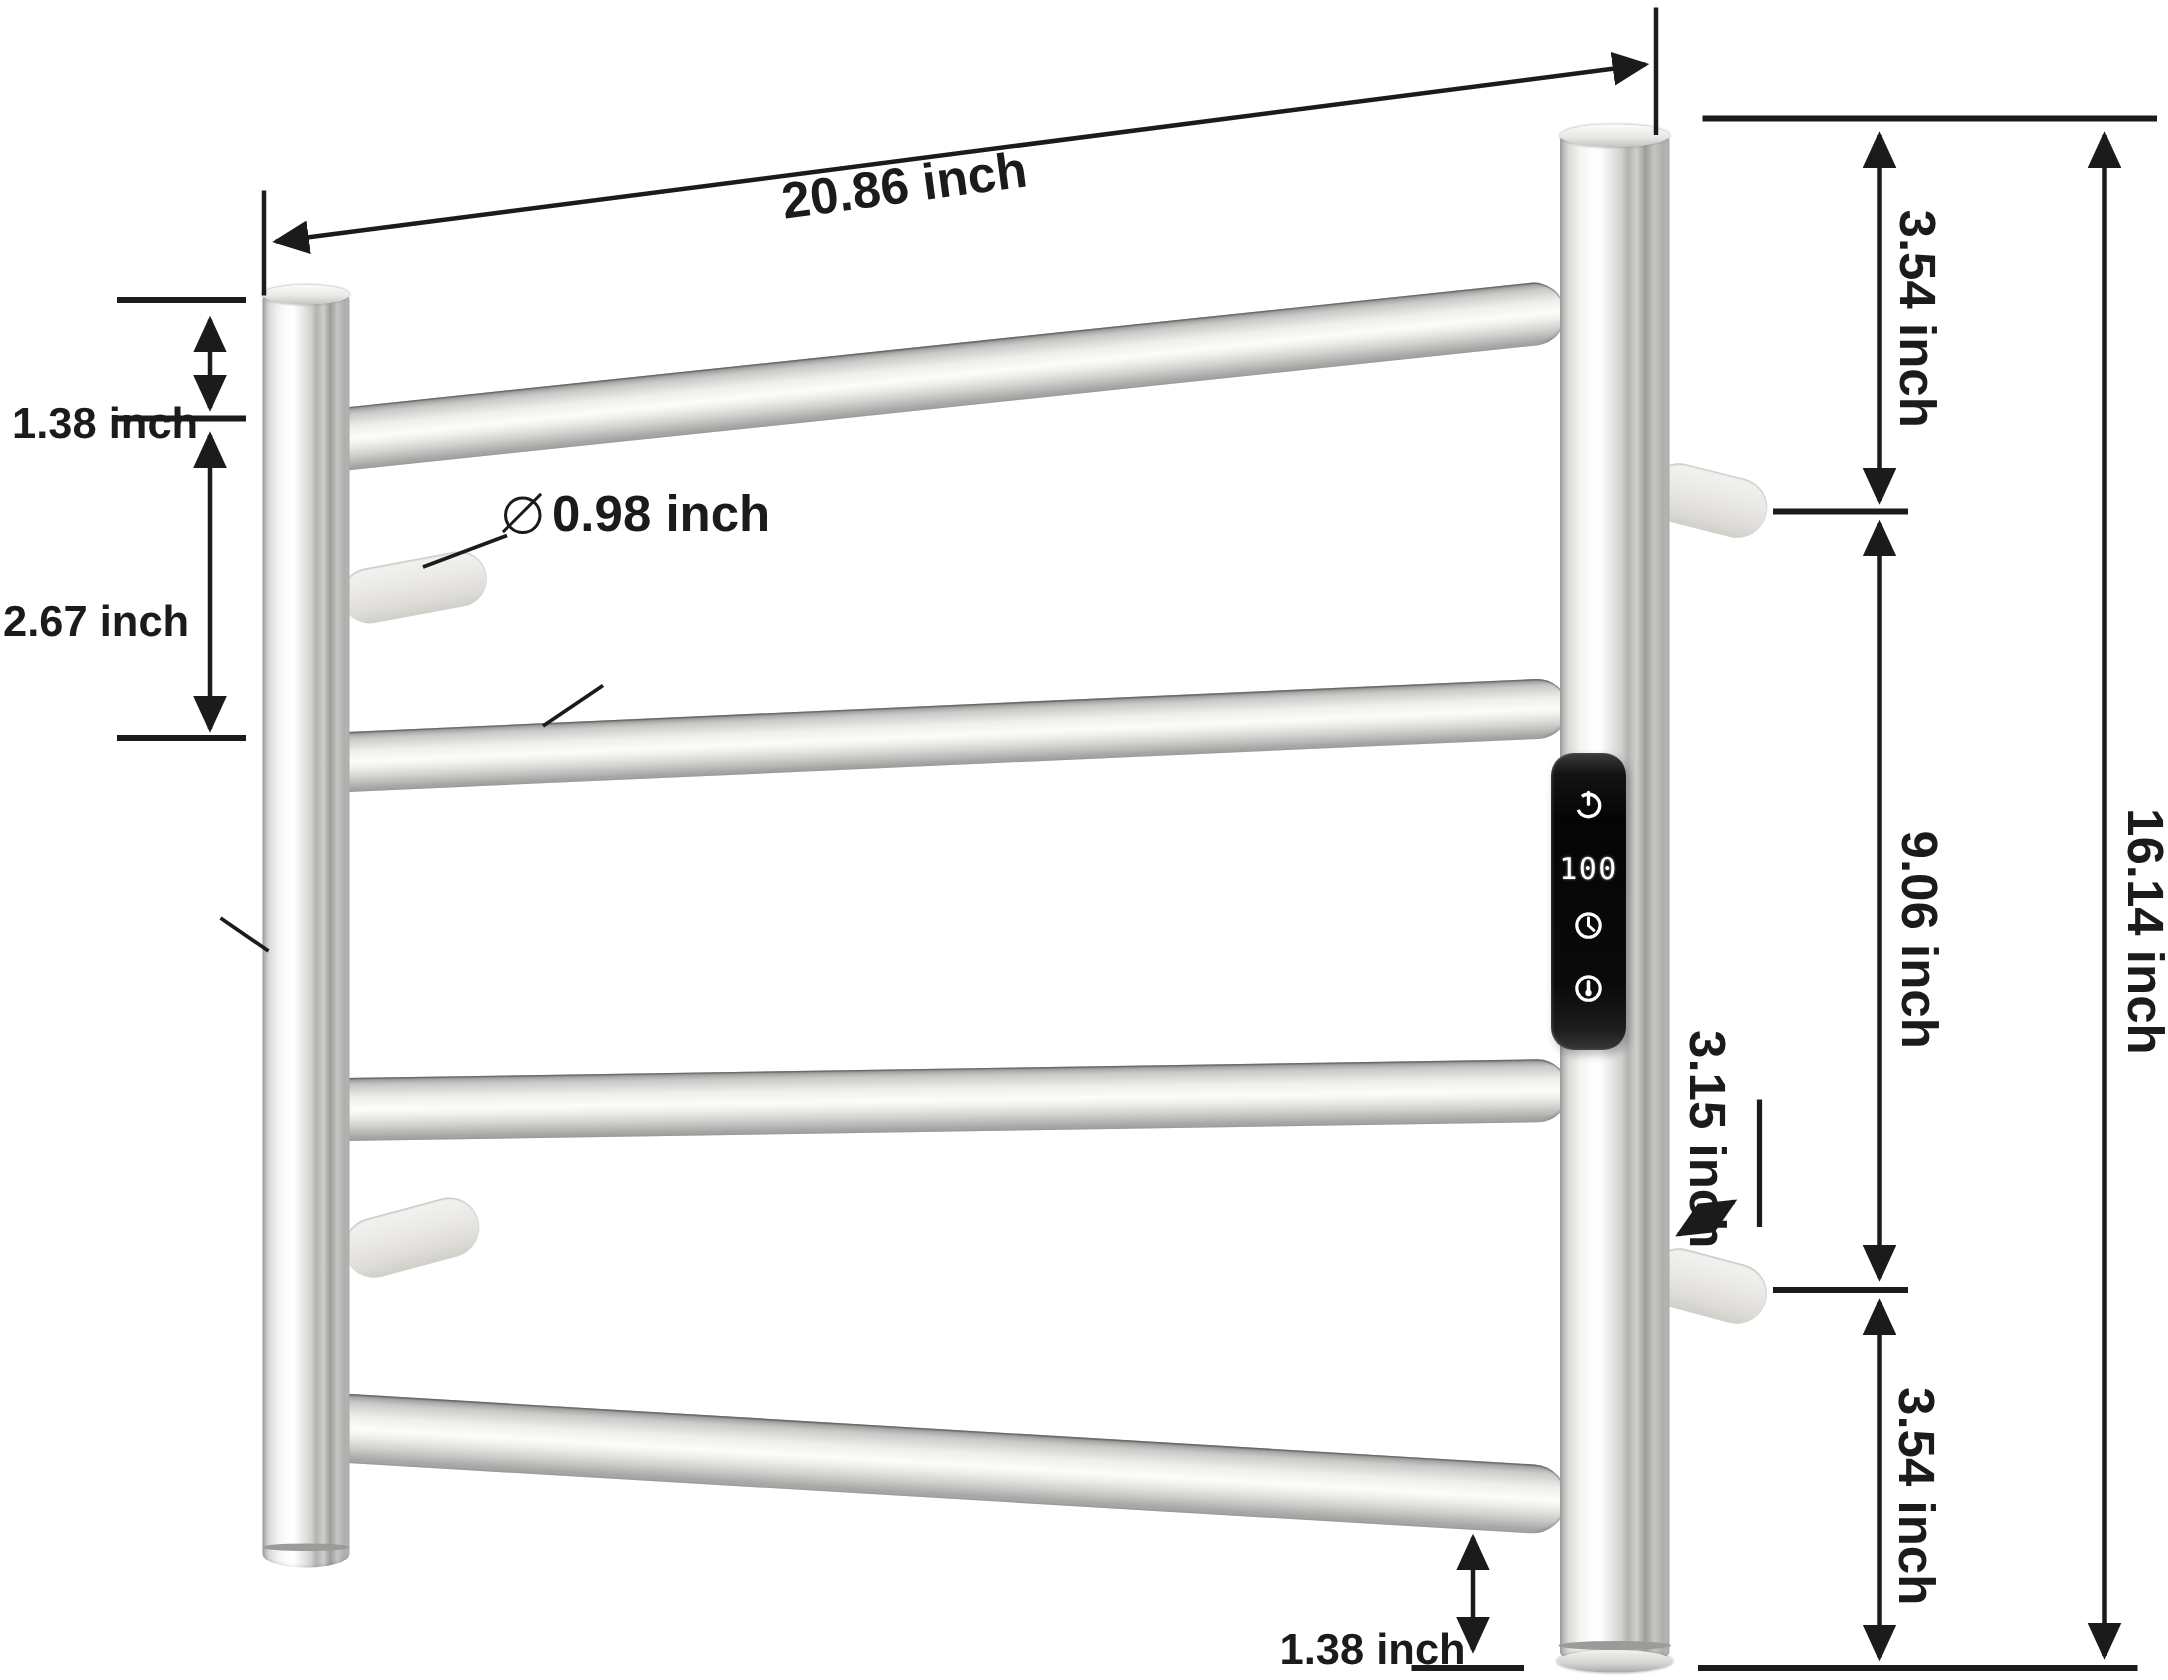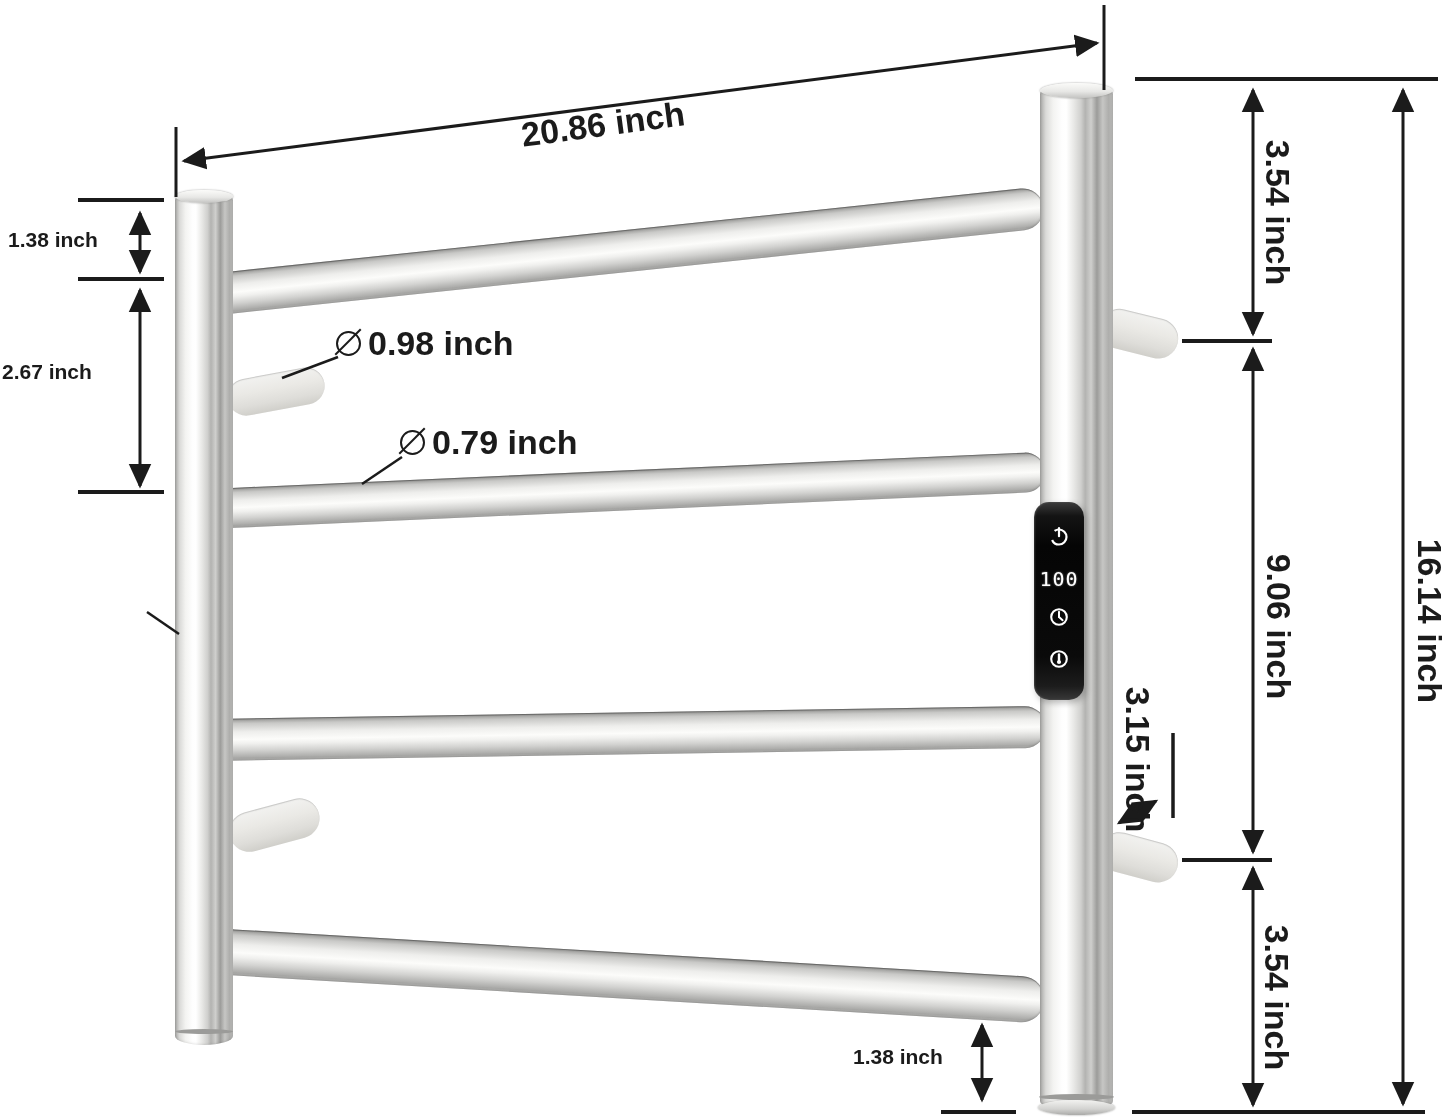--- a/index.html
+++ b/index.html
@@ -50,21 +50,21 @@
         color:#ffffff;font-family:"DejaVu Sans Mono","Liberation Mono",monospace;
         font-weight:normal;font-size:20px;letter-spacing:1px;line-height:22px;
         text-shadow:0 0 2px rgba(255,255,255,.55);}
 
   
   .dims{position:absolute;left:0;top:0;width:1445px;height:1120px;z-index:6;pointer-events:none;}
   .dim-label{position:absolute;z-index:7;color:#1b1b1b;font-size:34px;font-weight:600;
         line-height:1.1;white-space:nowrap;display:flex;align-items:center;}
   .rot90{display:block;text-align:center;transform:rotate(90deg);transform-origin:center;}
   .rot-top{transform:rotate(-7.6deg);transform-origin:center;display:block;text-align:center;}
-  .fs33{font-size:21px;}
+  .fs33{font-size:29px;margin-top:40px;}
   .dia-icon{position:relative;width:21px;height:21px;border:2.5px solid #1b1b1b;border-radius:50%;
         margin-right:7px;flex:none;}
   .dia-icon::after{content:"";position:absolute;left:-8px;top:8px;width:36px;
         border-top:2.5px solid #1b1b1b;transform:rotate(-45deg);}
 </style>
 </head>
 <body>
 
 <div class="stage">
 
@@ -159,24 +159,20 @@
   </div>
 
   <div class="dim-label fs33" style="left:8px;top:228px;">1.38 inch</div>
   <div class="dim-label fs33" style="left:2px;top:360px;">2.67 inch</div>
 
   <div class="dim-label" style="left:336px;top:325px;">
     <span class="dia-icon"></span>
     <span>0.98 inch</span>
   </div>
 
-  <div class="dim-label" style="left:400px;top:424px;">
-    <span class="dia-icon"></span>
-    <span>0.79 inch</span>
-  </div>
 
 
   <div class="dim-label" style="left:1207px;top:191px;width:140px;">
     <span class="rot90" style="width:100%">3.54 inch</span>
   </div>
   <div class="dim-label" style="left:1208px;top:605px;width:140px;">
     <span class="rot90" style="width:100%">9.06 inch</span>
   </div>
   <div class="dim-label" style="left:1206px;top:976px;width:140px;">
     <span class="rot90" style="width:100%">3.54 inch</span>

